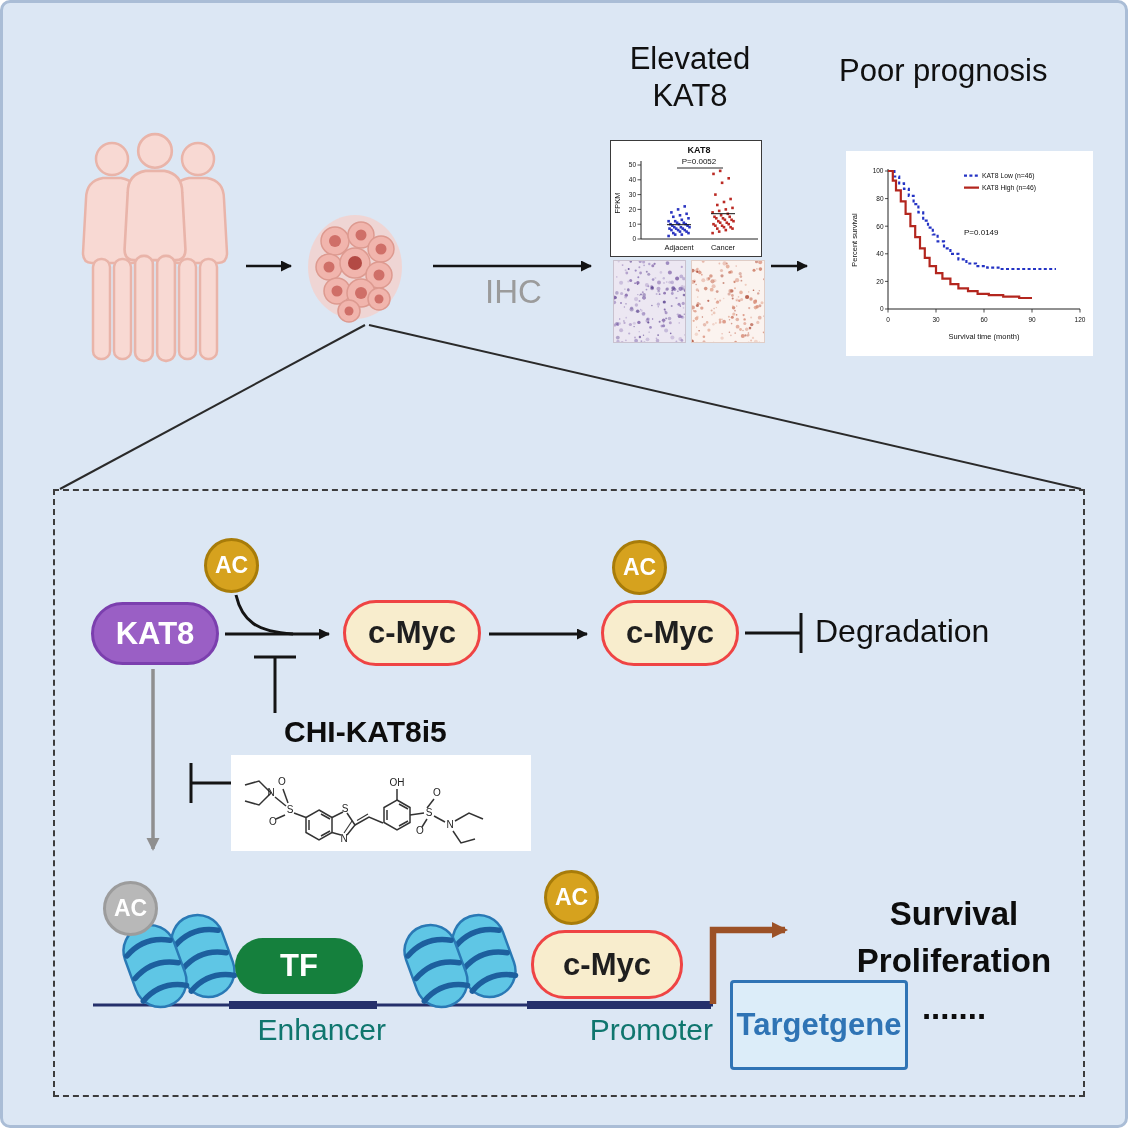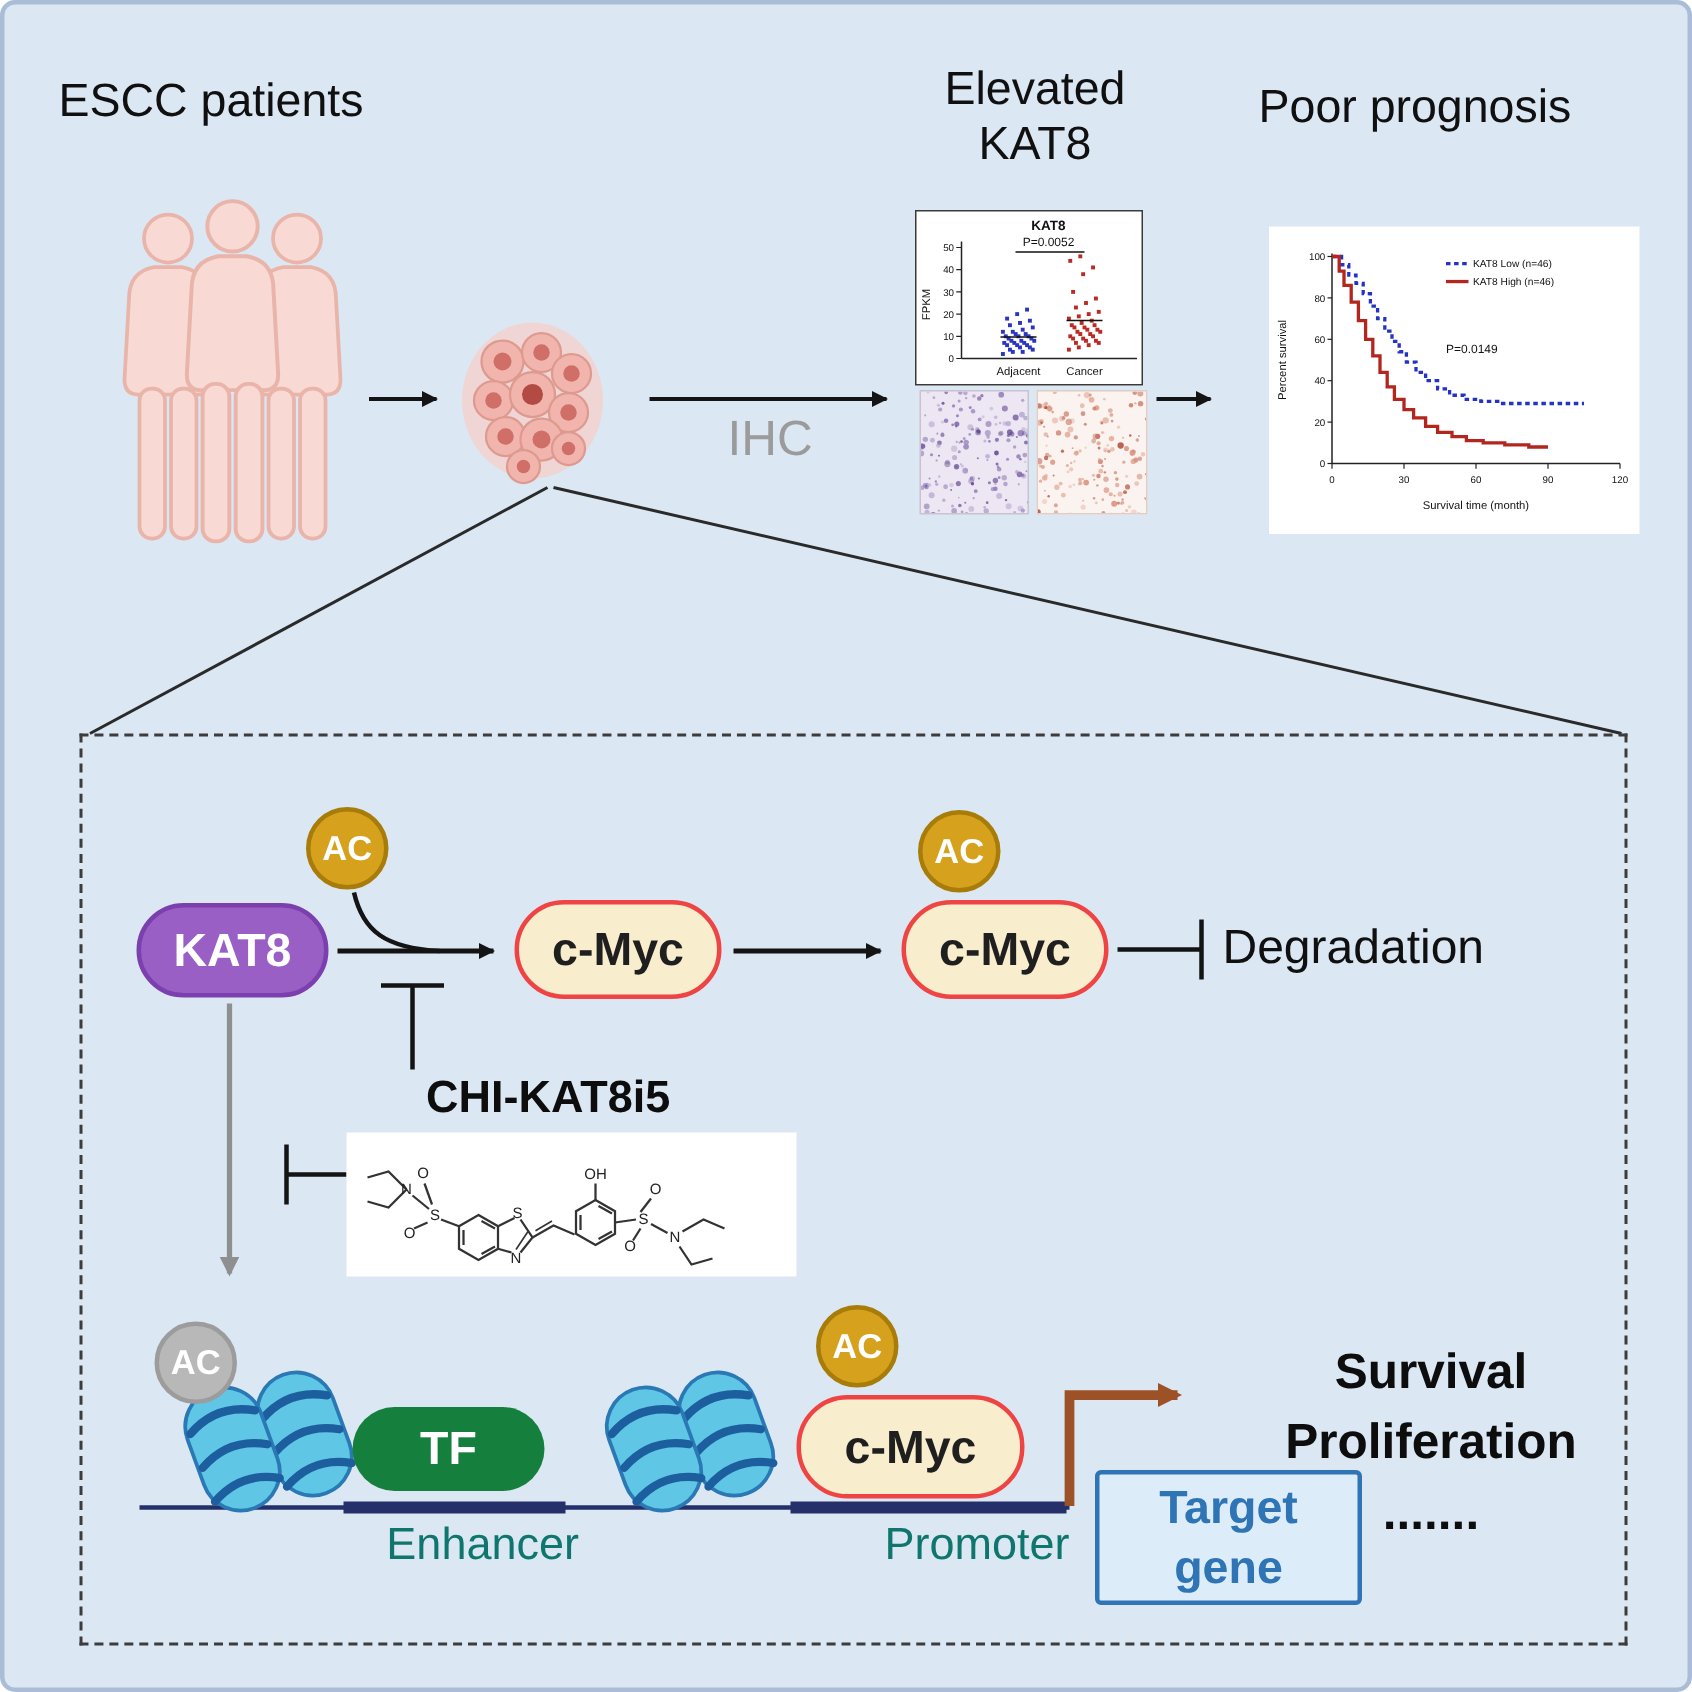--- a/index.html
+++ b/index.html
@@ -17,31 +17,30 @@
   .cmyc-pill{background:#f8edcd;border:3px solid #ef4444;border-radius:34px;color:#1f1f1f;font-size:31px;font-weight:600}
   .ac{position:absolute;width:55px;height:55px;border-radius:50%;display:flex;align-items:center;justify-content:center;color:#ffffff;font-weight:700;font-size:23px}
   .ac-gold{background:#d6a21e;border:3px solid #a87c09}
   .ac-gray{background:#b8b8b8;border:3px solid #9c9c9c}
   .tf-pill{width:128px;height:56px;border-radius:32px;background:#15803d;color:#ffffff;font-size:31px}
   .nav-label{position:absolute;color:#0f766e;font-size:30px;font-weight:400;text-align:right}
   .dashed-box{position:absolute;left:50px;top:486px;width:1032px;height:608px;border:2px dashed #3c3c3c}
   .degradation{position:absolute;left:812px;top:610px;font-size:32px;color:#101010}
   .chi-label{position:absolute;left:281px;top:712px;font-size:30px;font-weight:700;color:#0d0d0d}
   .chem-box{position:absolute;left:228px;top:752px;width:300px;height:96px;background:#ffffff}
-  .target-box{position:absolute;left:727px;top:977px;width:178px;height:90px;background:#dcedf9;border:3px solid #2f74b5;border-radius:4px;display:flex;flex-direction:column;align-items:center;justify-content:center;color:#2f74b5;font-weight:700;font-size:31px;line-height:1.3}
+  .target-box{position:absolute;left:727px;top:977px;width:178px;height:90px;background:#dcedf9;border:3px solid #2f74b5;border-radius:4px;display:flex;align-items:center;justify-content:center;color:#2f74b5;font-weight:700;font-size:31px;line-height:1.3}
   .outcomes{position:absolute;left:820px;top:888px;width:262px;text-align:center;color:#0d0d0d;font-weight:700;font-size:33px;line-height:1.42}
   .elevated{position:absolute;left:592px;top:38px;width:190px;text-align:center;color:#101010;font-size:31px;line-height:1.18}
   .person{fill:#f8d9d3;stroke:#e9b4a9;stroke-width:2.5}
 </style>
 </head>
 <body>
 
 <div class="canvas">
 
-  <div class="lbl" style="left:36px;top:46px">ESCC patients</div>
 
   <svg class="abs" style="left:52px;top:126px" width="200" height="245" viewBox="0 0 200 245">
     <defs>
       <g id="person">
         <circle cx="0" cy="18" r="16"></circle>
         <path d="M -26,58 Q -26,40 -9,37 L 9,37 Q 26,40 26,58 L 29,112 Q 29,122 20,122 L -20,122 Q -29,122 -29,112 Z"></path>
         <rect x="-19" y="118" width="17" height="100" rx="8"></rect>
         <rect x="2" y="118" width="17" height="100" rx="8"></rect>
       </g>
     </defs>

